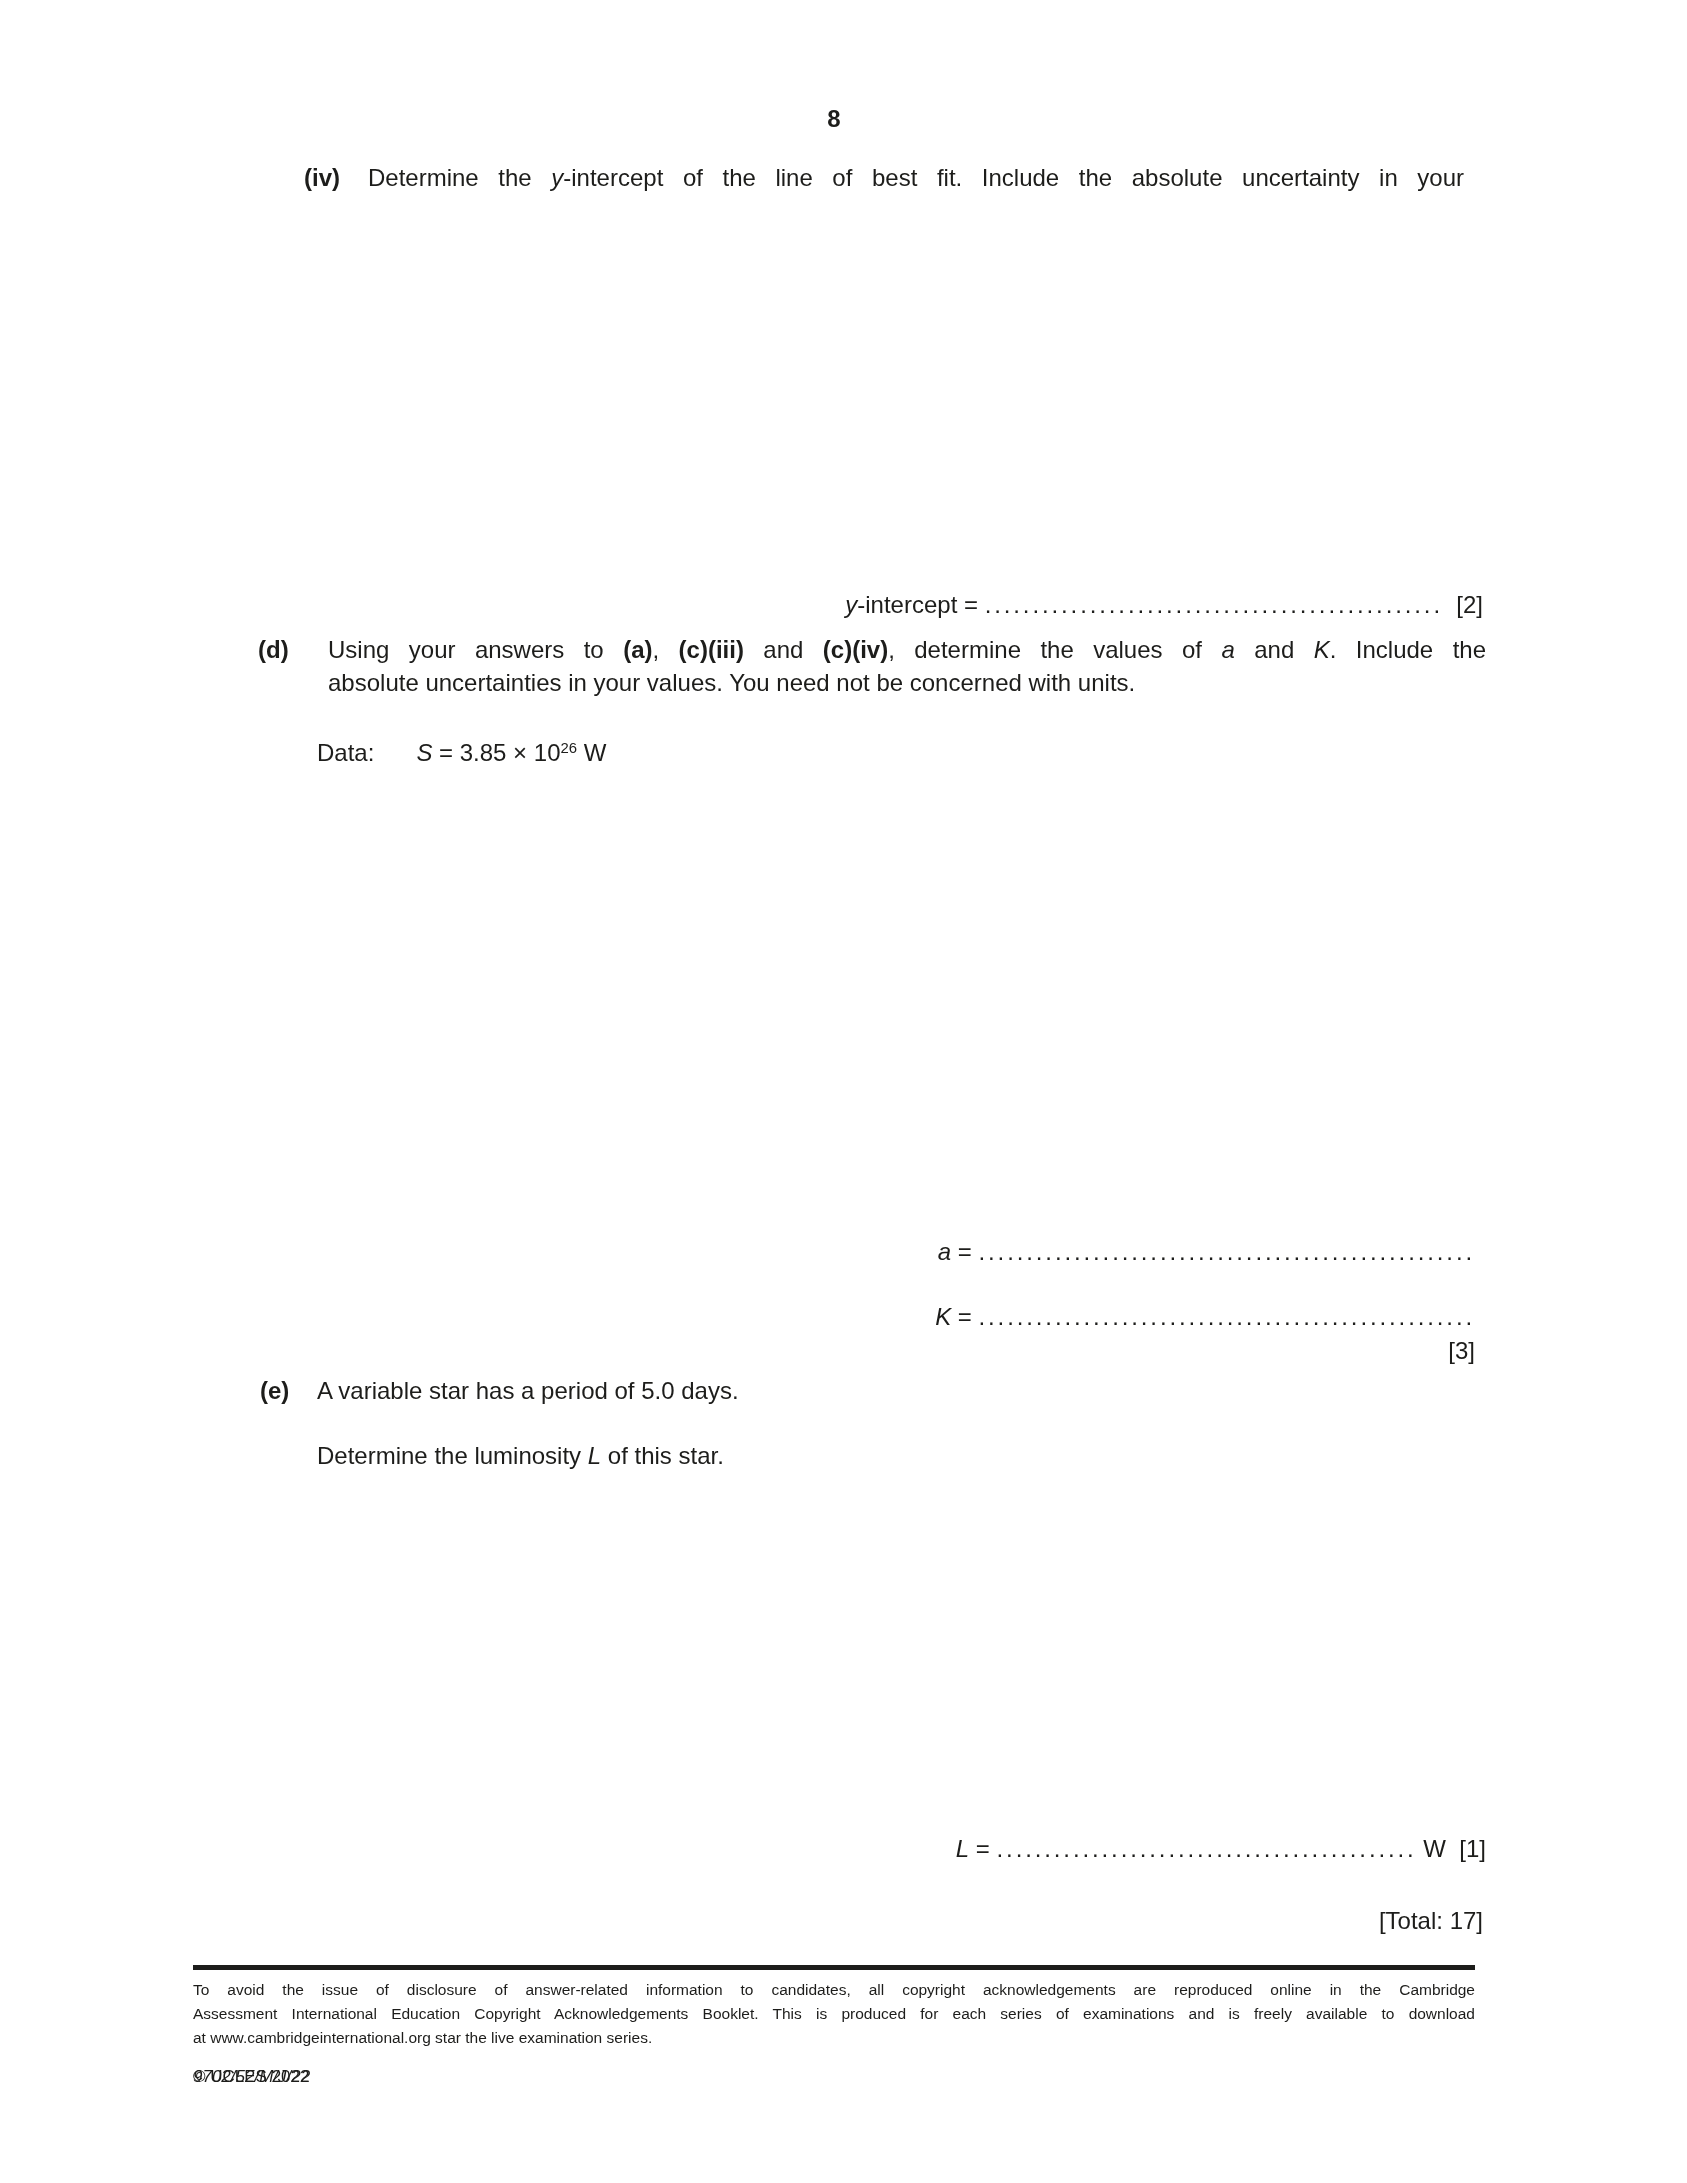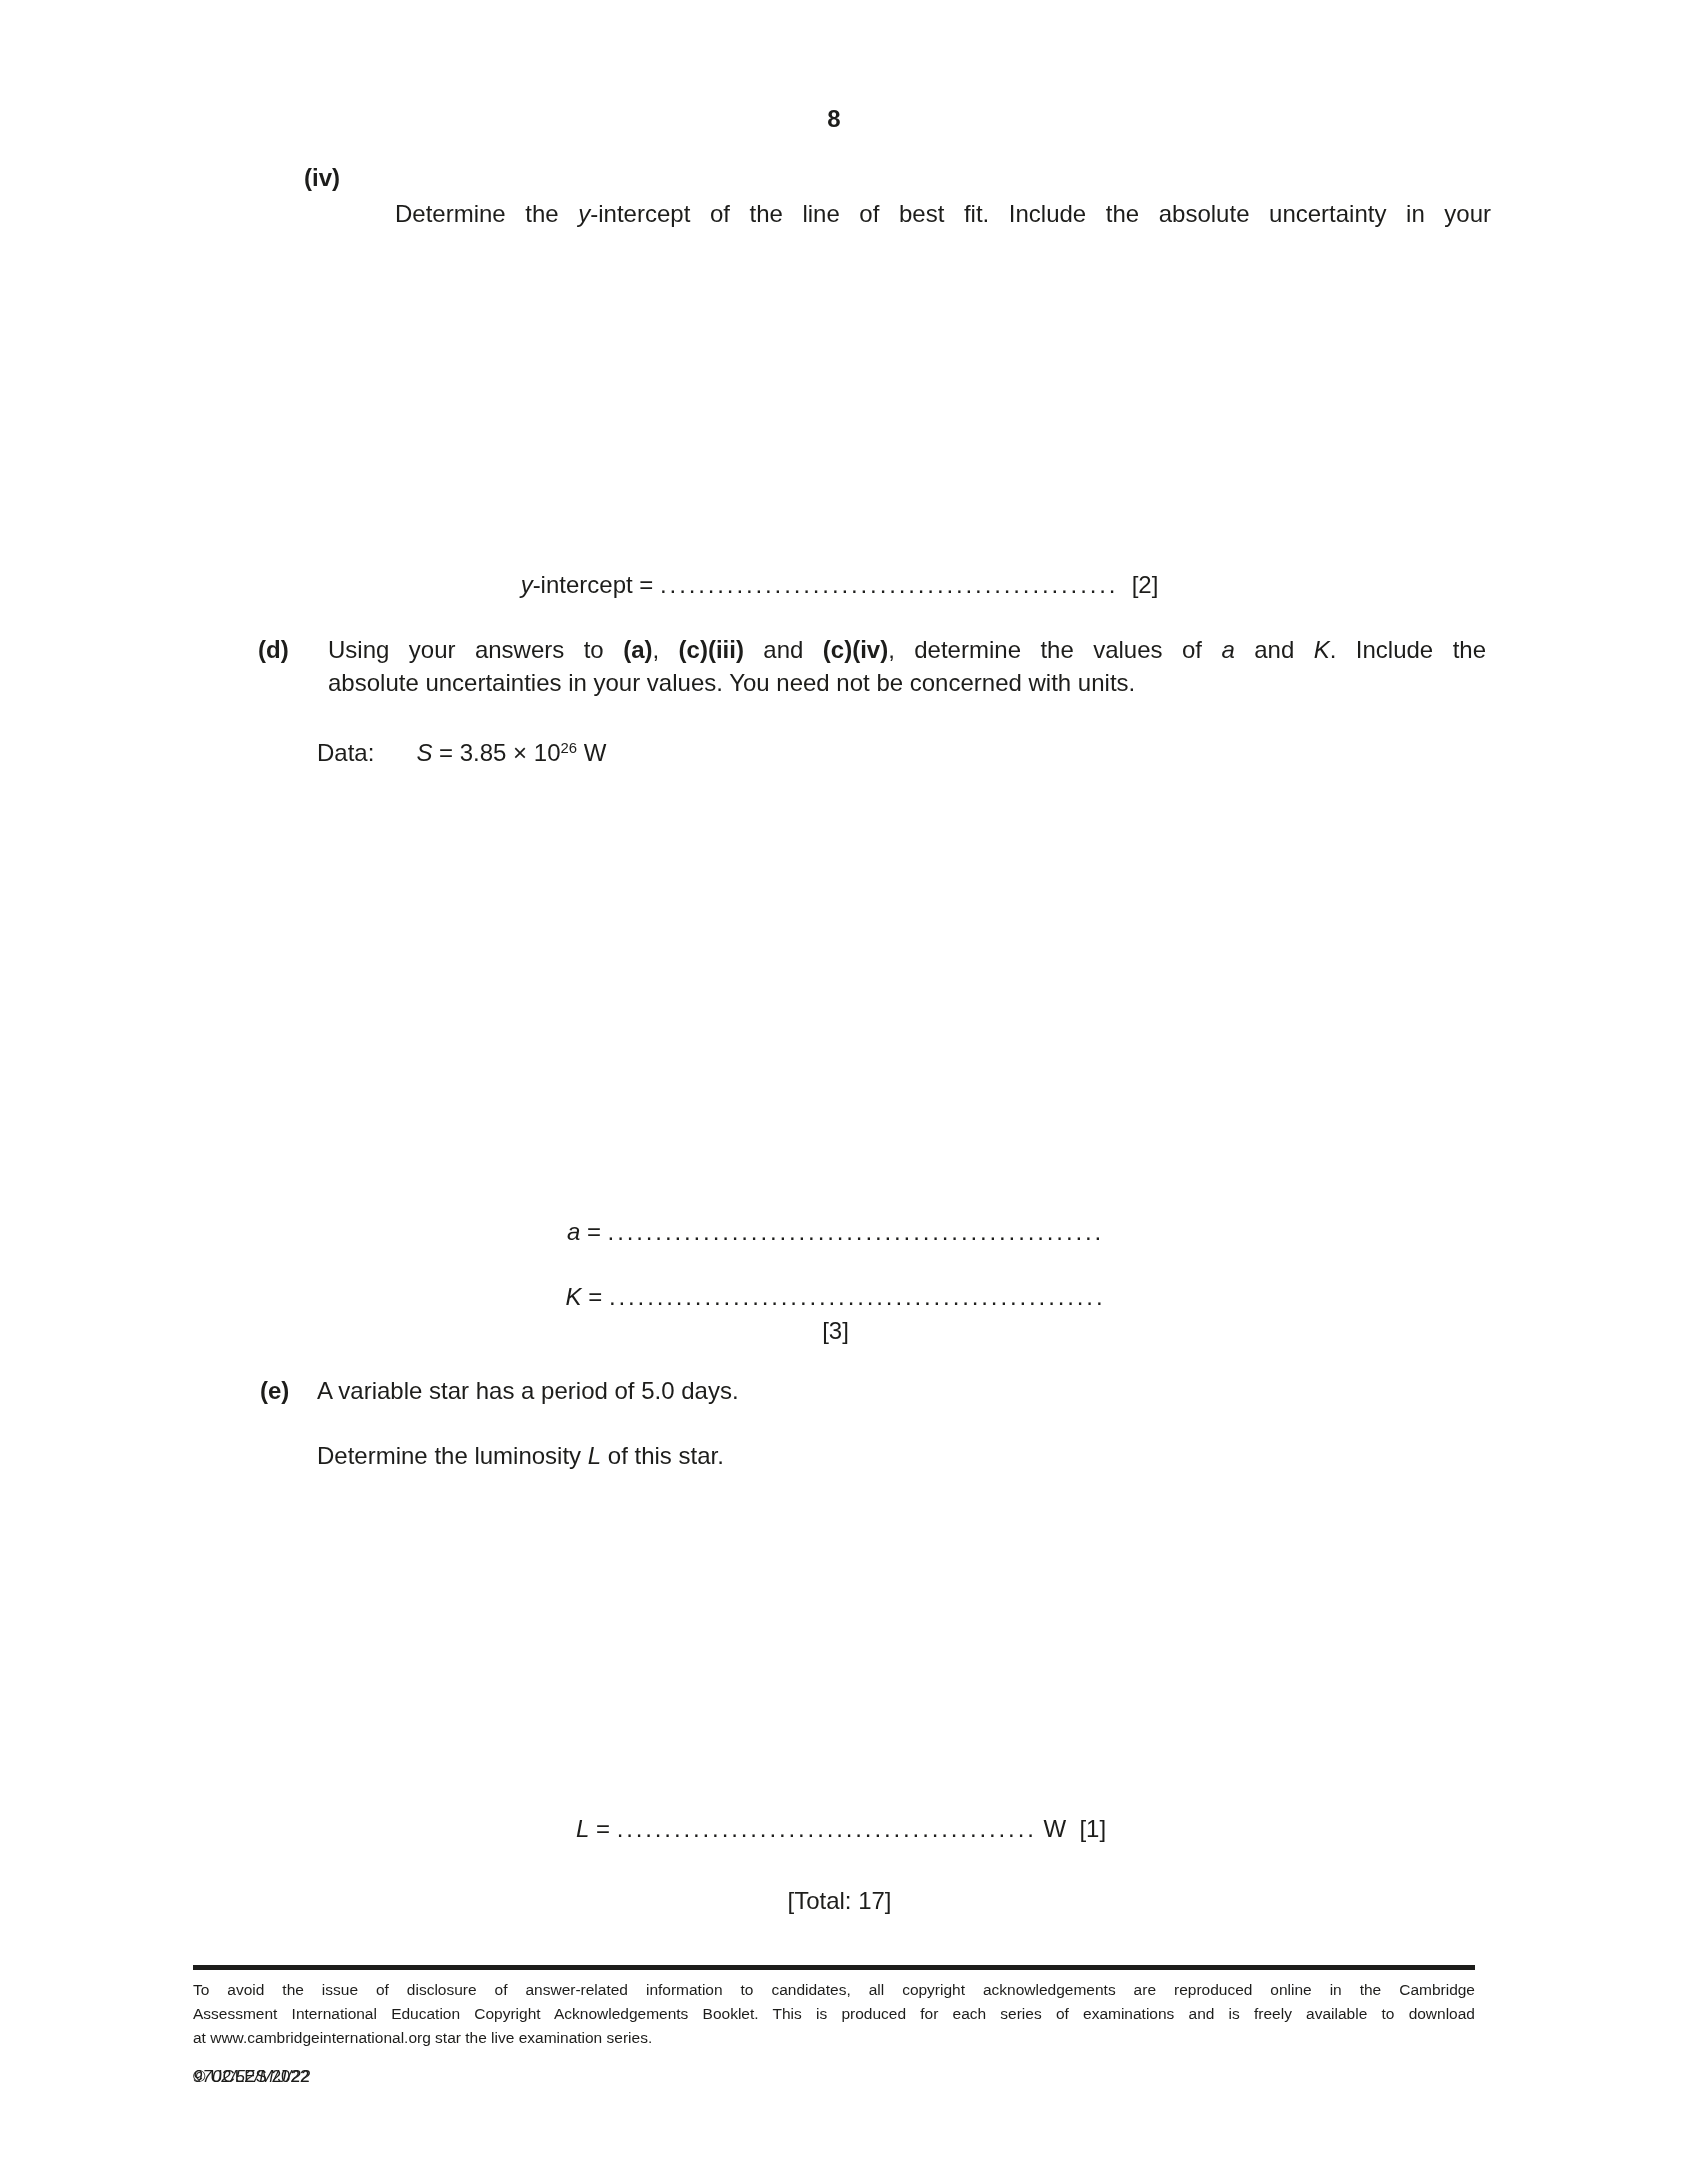--- a/index.html
+++ b/index.html
@@ -21,29 +21,29 @@
   .b, .bold { font-weight: 700; }
   .i { font-style: italic; }
   .sup {
     font-size: 0.62em;
     position: relative;
     top: -0.55em;
     line-height: 0;
   }
   .dots { letter-spacing: 0.12em; }
   .jfull { text-align: justify; text-align-last: justify; }
-  .right { text-align: center; }
+  .right { text-align: right; margin-top: 20px; }
   .center { text-align: center; }
   .marker { font-weight: 700; }
 
   
   #page-number      { left: 193px;  top: 102px;  width: 1282px; font-weight: 700; }
 
   #q-iv-marker      { left: 304px;  top: 161px; }
-  #q-iv-body        { left: 395px;  top: 161px;  width: 1096px; margin-top: 36px; }
+  #q-iv-body        { left: 368px;  top: 161px;  width: 1096px; }
 
   #ans-yint         { left: 196px;  top: 568px; width: 1287px; }
 
   #q-d-marker       { left: 258px;  top: 633px; }
   #q-d-body         { left: 328px;  top: 633px; width: 1158px; }
 
   #data-line        { left: 317px;  top: 736px; }
   #data-line .data-value { margin-left: 42px; }
 
   #ans-a            { left: 196px;  top: 1215px; width: 1279px; }

